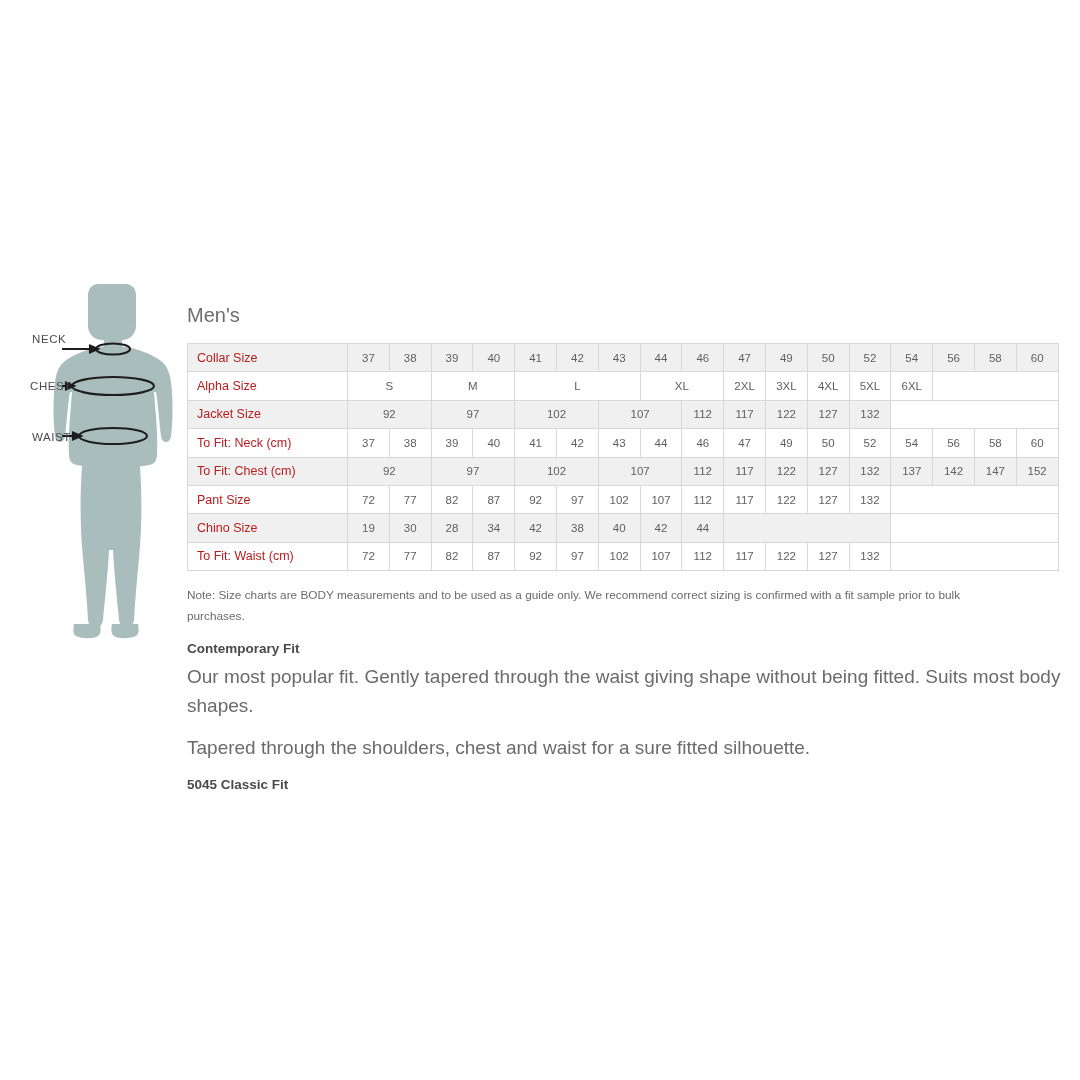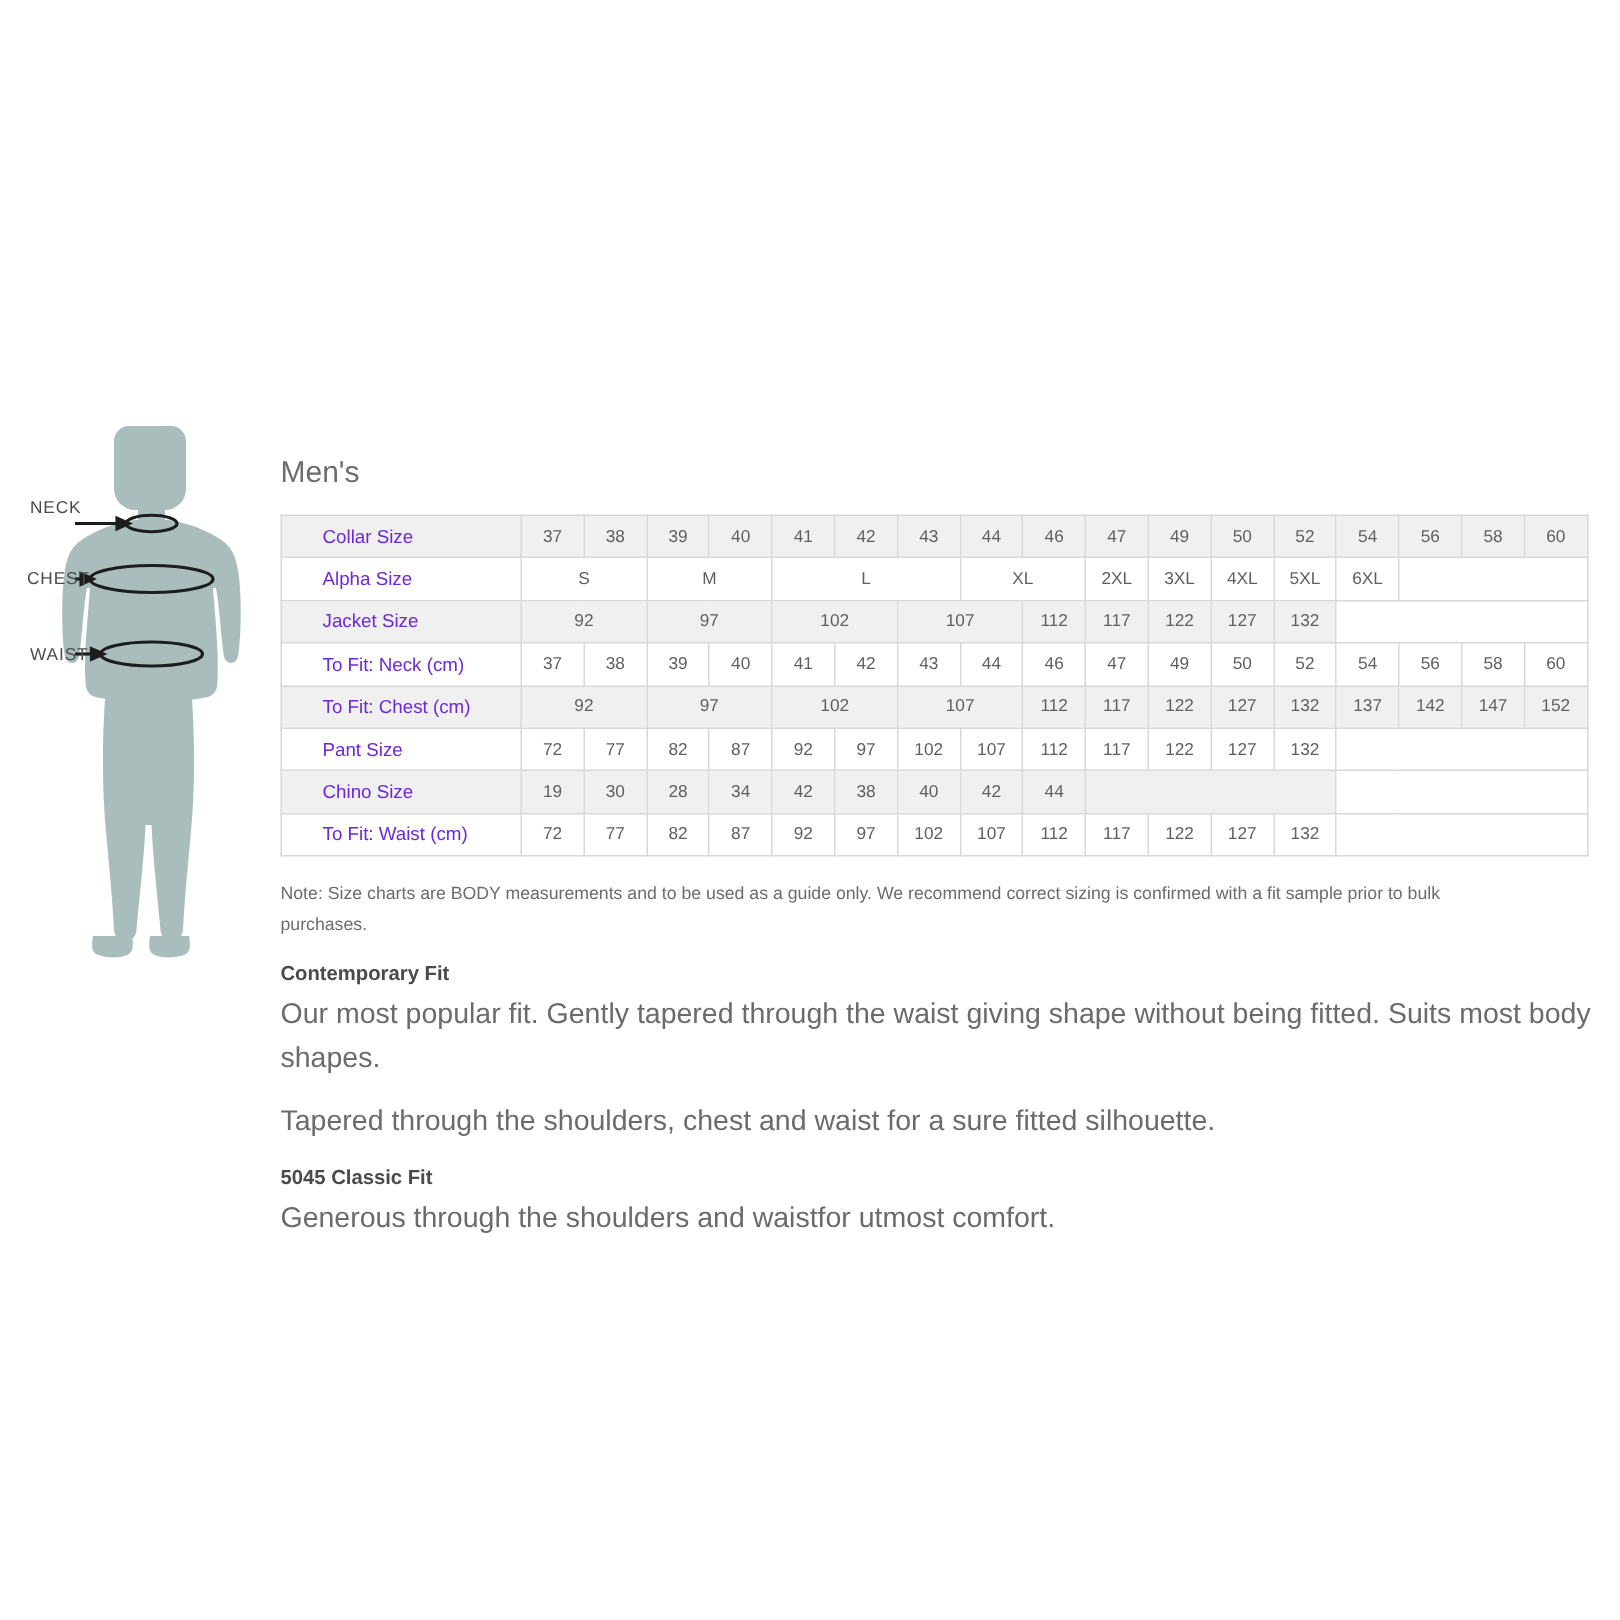--- a/index.html
+++ b/index.html
@@ -12,21 +12,21 @@
     height: 1080px;
     position: relative;
     font-family: "Liberation Sans", sans-serif;
     color: #5a5a5a;
     overflow: hidden;
   }
 
   
   #figure-panel {
     position: absolute;
-    left: 0;
+    left: 12px;
     top: 280px;
     width: 186px;
     height: 380px;
   }
   .fig-label {
     position: absolute;
     font-size: 11.5px;
     letter-spacing: 0.6px;
     color: #4b4b4b;
     font-family: "Liberation Sans", sans-serif;
@@ -60,23 +60,23 @@
     border: 1px solid #d8d8d8;
     height: 27.4px;
     text-align: center;
     color: #5f5f5f;
     padding: 0;
     white-space: nowrap;
     overflow: hidden;
   }
   table.size-table td.rowhead {
     text-align: left;
-    padding-left: 27px;
+    padding-left: 9px;
     font-size: 12.5px;
-    color: #6d28d9;
+    color: #b91c1c;
     width: 160px;
   }
   tr.shaded td { background: #f0f0f0; }
   tr.plain td  { background: #ffffff; }
   td.empty { border: none; background: #ffffff !important; }
 
   #note {
     margin-top: 14px;
     width: 828px;
     font-size: 11.8px;
@@ -310,16 +310,15 @@
 
   <div class="fit-block">
     <p class="fit-title">Contemporary Fit</p>
     <p class="fit-desc">Our most popular fit. Gently tapered through the waist giving shape without being fitted. Suits most body shapes.</p>
   </div>
   <div class="fit-block">
     <p class="fit-desc">Tapered through the shoulders, chest and waist for a sure fitted silhouette.</p>
   </div>
   <div class="fit-block">
     <p class="fit-title">5045 Classic Fit</p>
-    <p class="fit-desc">Generous through the shoulders and waistfor utmost comfort.</p>
   </div>
 
 </div>
 
 </body></html>

